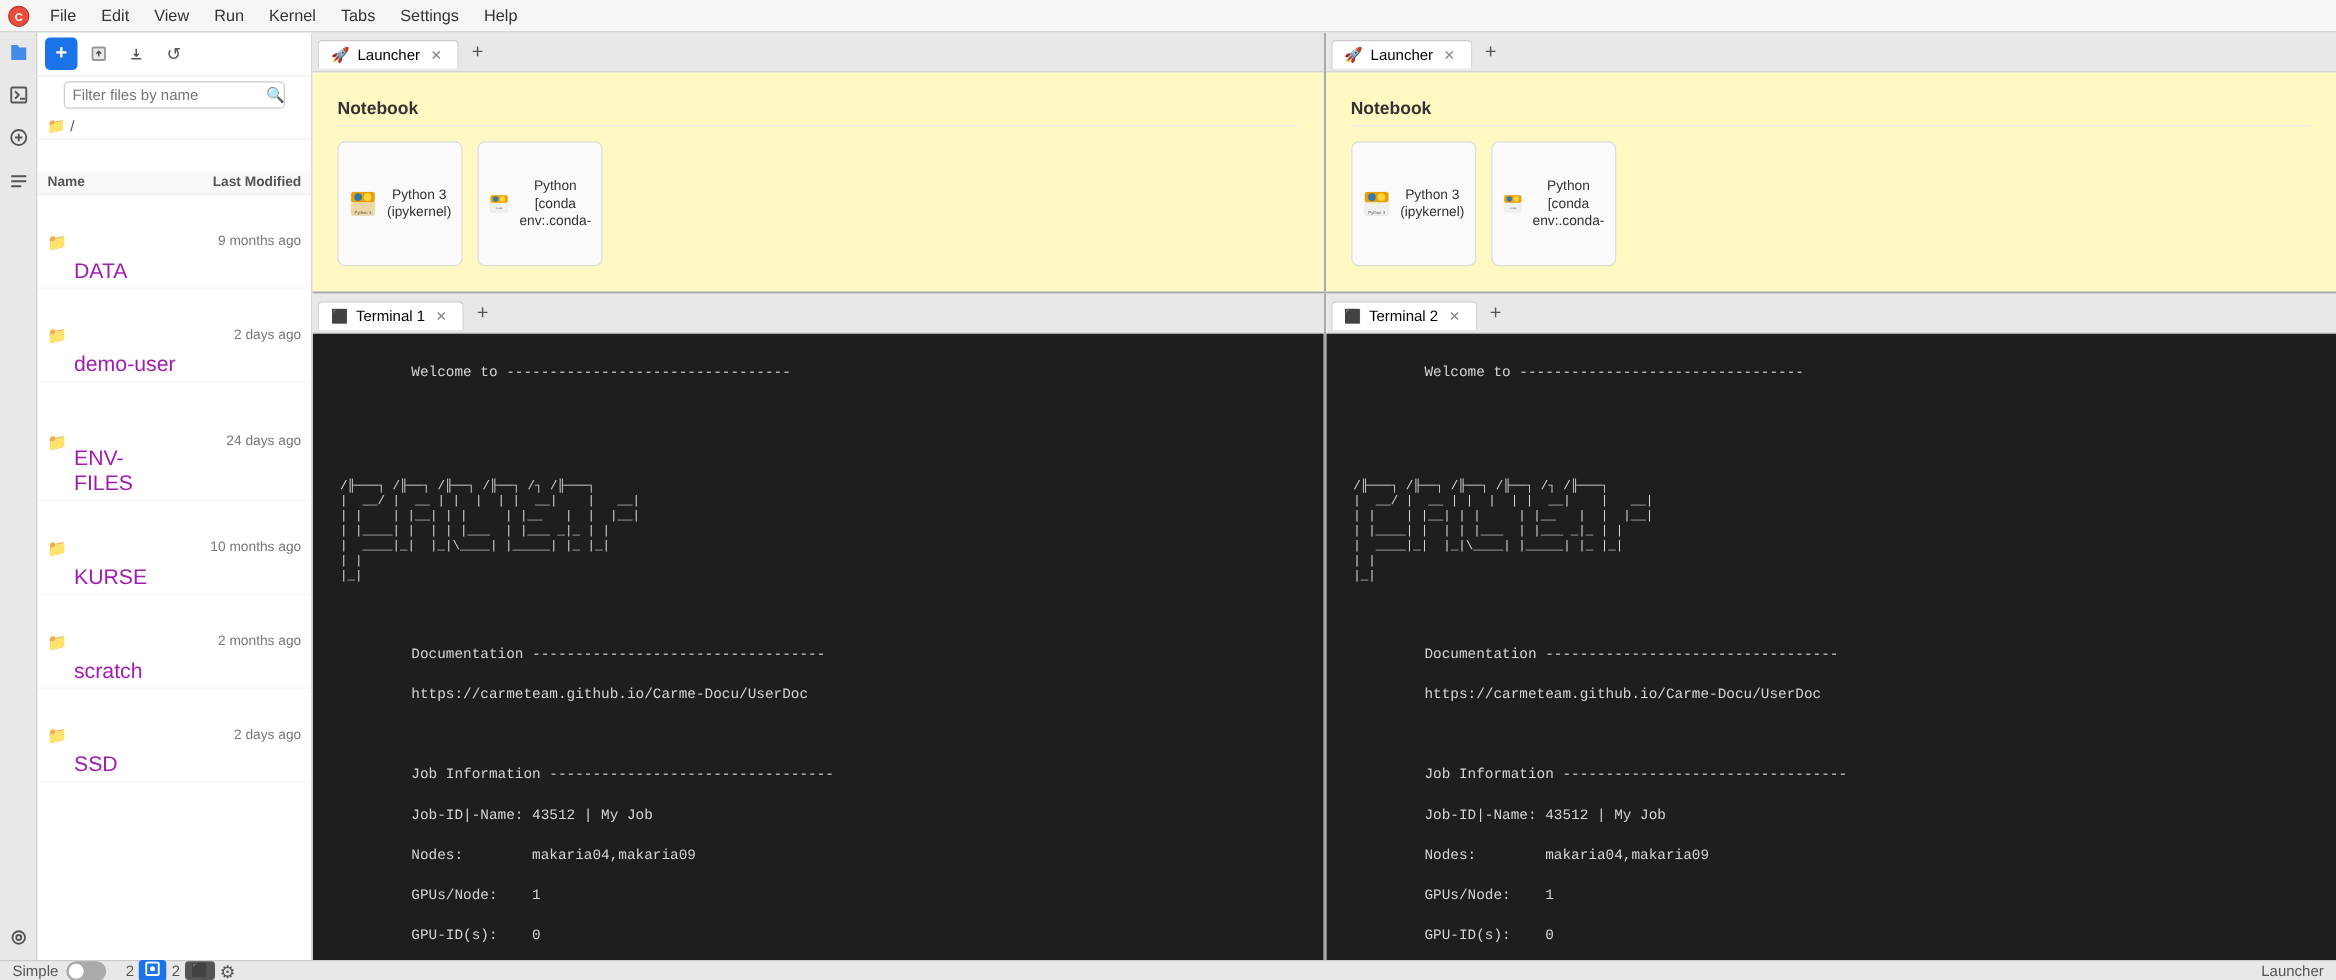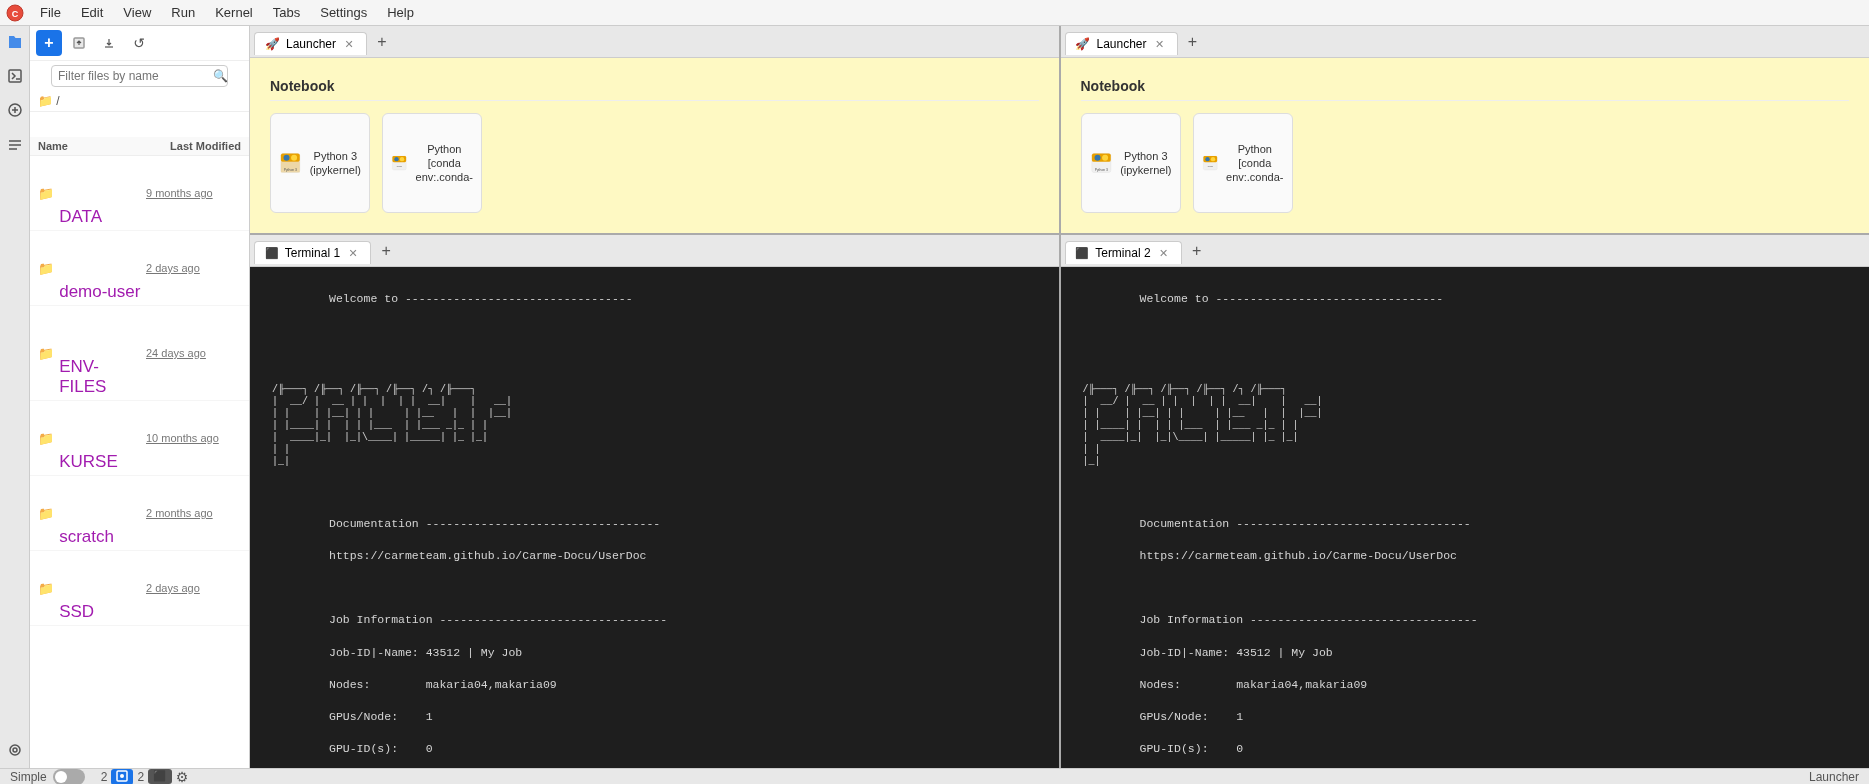--- a/index.html
+++ b/index.html
@@ -148,21 +148,21 @@
     .col-modified { width: 95px; text-align: right; cursor: pointer; font-size: 11px; }
     .file-row {
       display: flex;
       align-items: center;
       padding: 3px 8px;
       cursor: pointer;
       border-bottom: 1px solid #f5f5f5;
     }
     .file-icon { margin-right: 5px; font-size: 13px; }
     .file-name { flex: 1; font-size: 17px; color: #a21caf; margin-top: 48px; }
-    .file-modified { width: 95px; font-size: 11px; color: #777; text-align: left; text-decoration: underline; }
+    .file-modified { width: 95px; font-size: 11px; color: #777; text-align: right; }
 
     
     #content-area {
       flex: 1;
       display: flex;
       flex-direction: column;
       overflow: hidden;
     }
 
     

